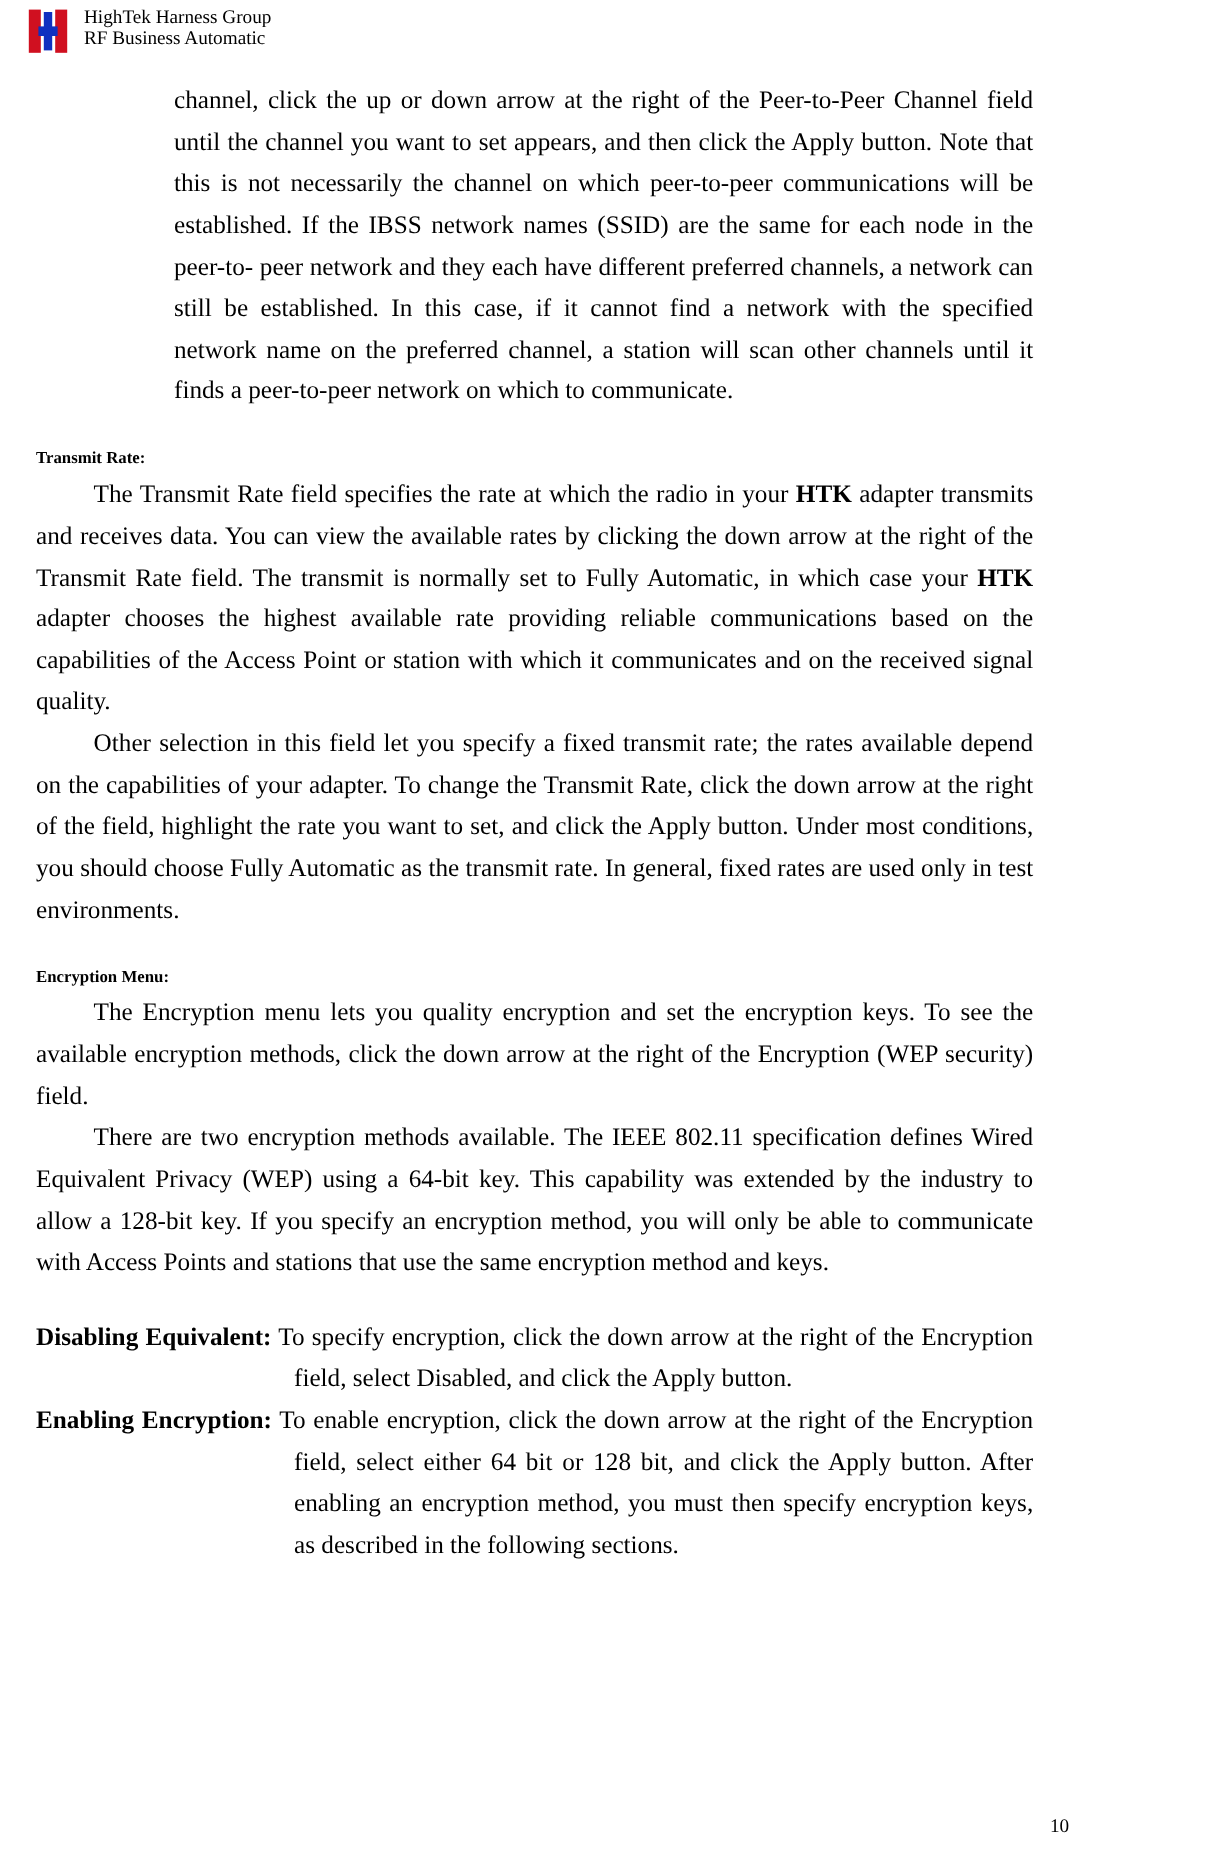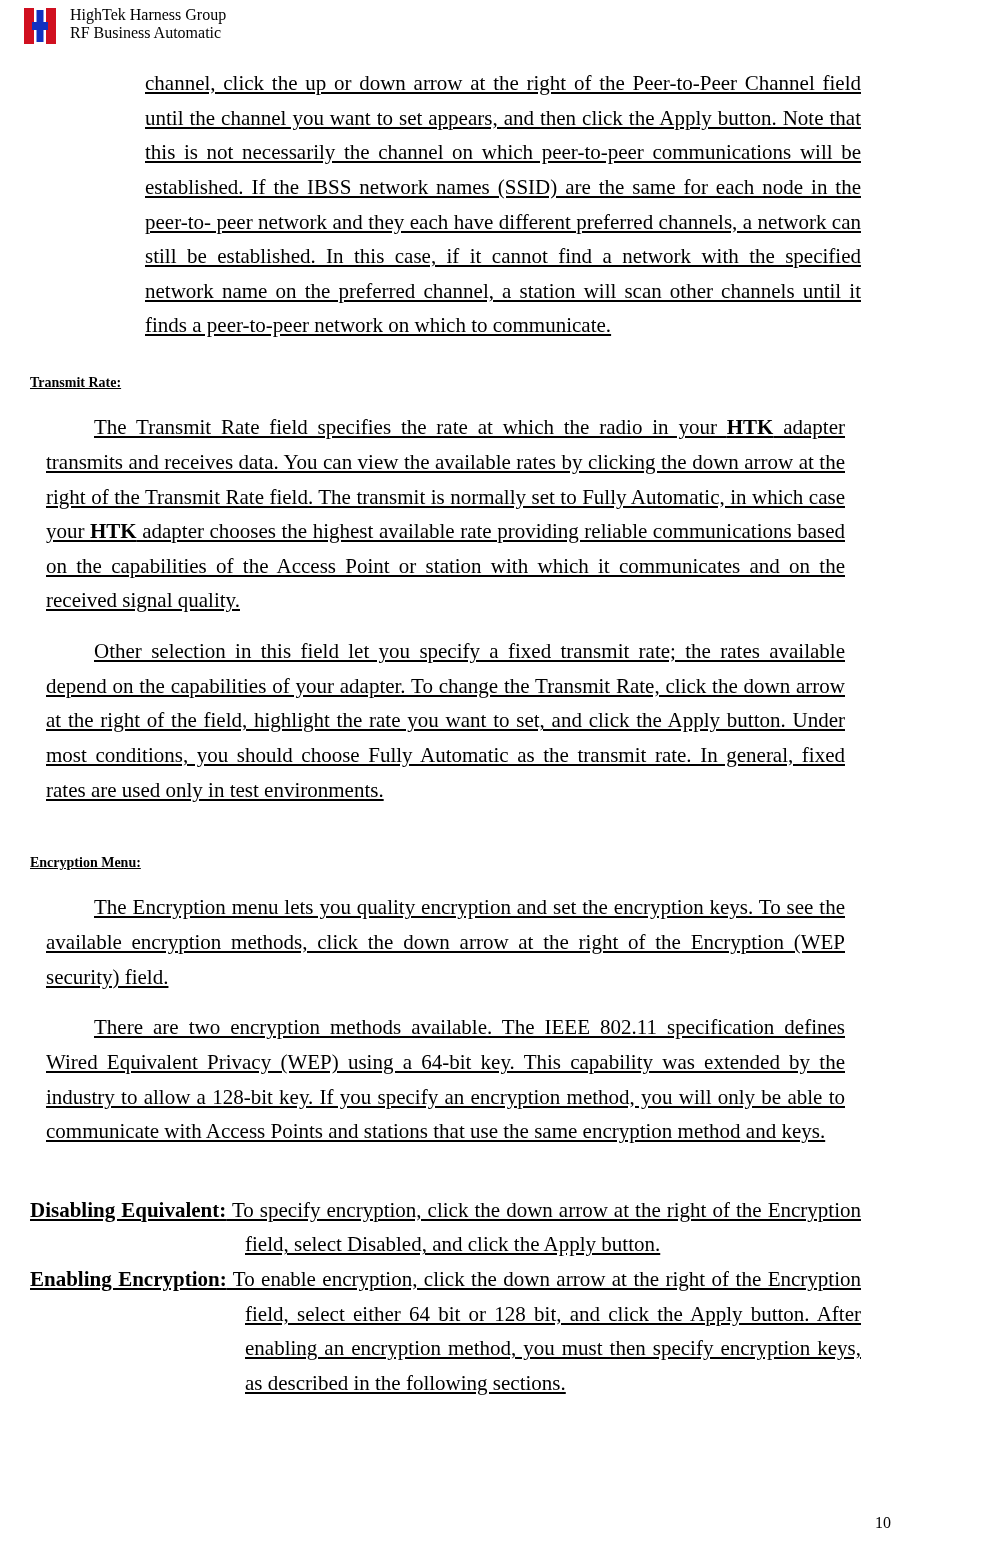--- a/index.html
+++ b/index.html
@@ -40,36 +40,35 @@
     line-height: 1.1;
     padding-top: 2px;
     font-family: "Times New Roman", Times, serif;
     font-size: 16px;
     color: #000;
   }
   .content {
     padding: 18px 20px 0 20px;
     font-size: 21px;
     line-height: 1.65;
-    text-decoration: underline;
   }
   .para-indented {
     margin: 0 0 0 115px;
     text-align: justify;
   }
   .spacer {
     height: 28px;
   }
   .section-title {
     font-weight: bold;
     font-size: 14px;
     margin: 0;
   }
   .body-para {
-    margin: 16px;
+    margin: 0;
     text-align: justify;
     text-indent: 48px;
   }
   .kv-block {
     margin: 0;
     text-align: justify;
   }
   .kv-label {
     font-weight: bold;
   }

